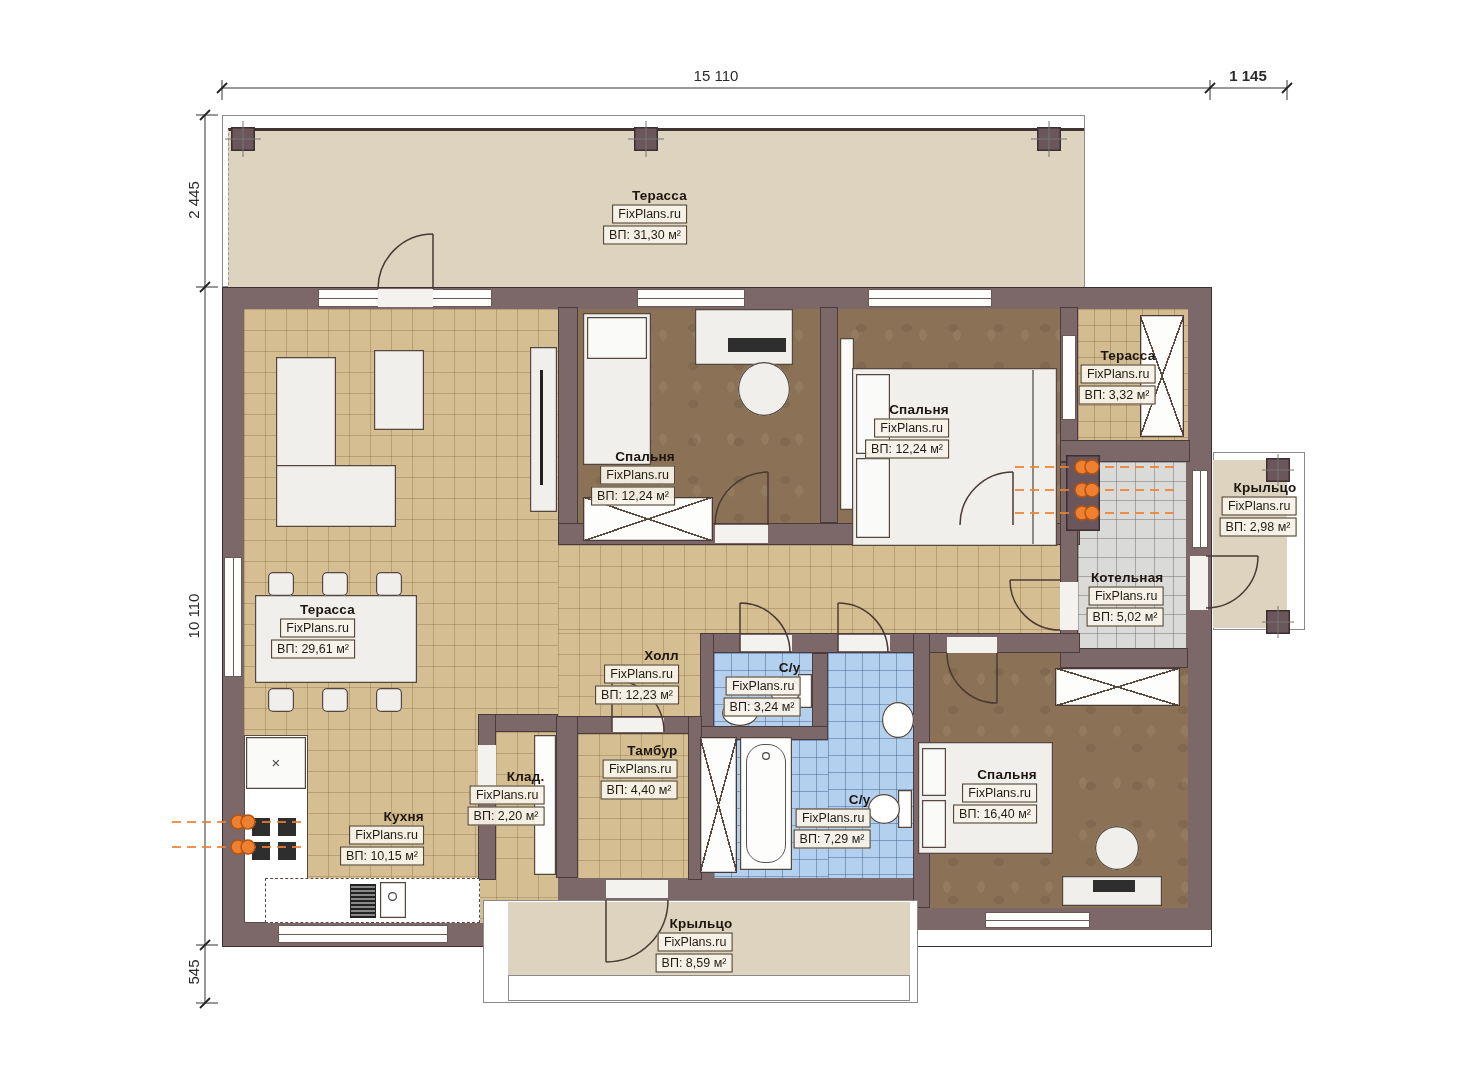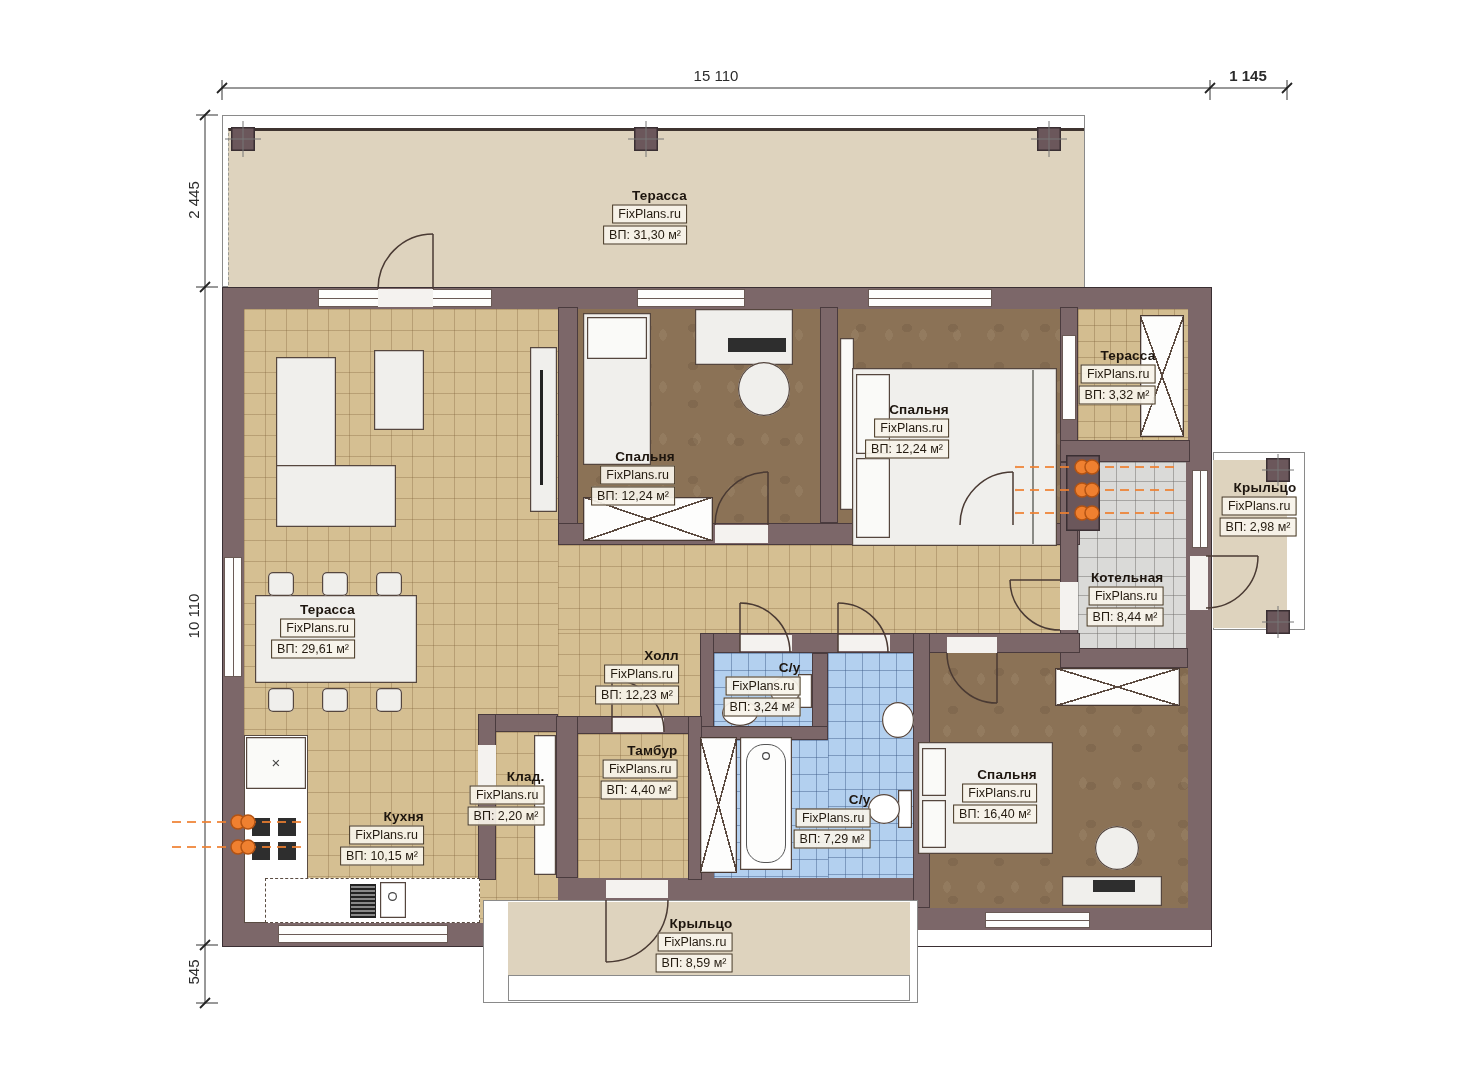--- a/index.html
+++ b/index.html
@@ -308,21 +308,21 @@
     <div class="rl-box">ВП: 3,32 м²</div>
   </div>
   <div class="room-label" style="left:1258px;top:508px;">
     <div class="rl-title">Крыльцо</div>
     <div class="rl-box">FixPlans.ru</div>
     <div class="rl-box">ВП: 2,98 м²</div>
   </div>
   <div class="room-label" style="left:1125px;top:598px;">
     <div class="rl-title">Котельная</div>
     <div class="rl-box">FixPlans.ru</div>
-    <div class="rl-box">ВП: 8,44 м²</div>
+    <div class="rl-box">ВП: 5,02 м²</div>
   </div>
   <div class="room-label" style="left:313px;top:630px;">
     <div class="rl-title">Терасса</div>
     <div class="rl-box">FixPlans.ru</div>
     <div class="rl-box">ВП: 29,61 м²</div>
   </div>
   <div class="room-label" style="left:637px;top:676px;">
     <div class="rl-title">Холл</div>
     <div class="rl-box">FixPlans.ru</div>
     <div class="rl-box">ВП: 12,23 м²</div>

